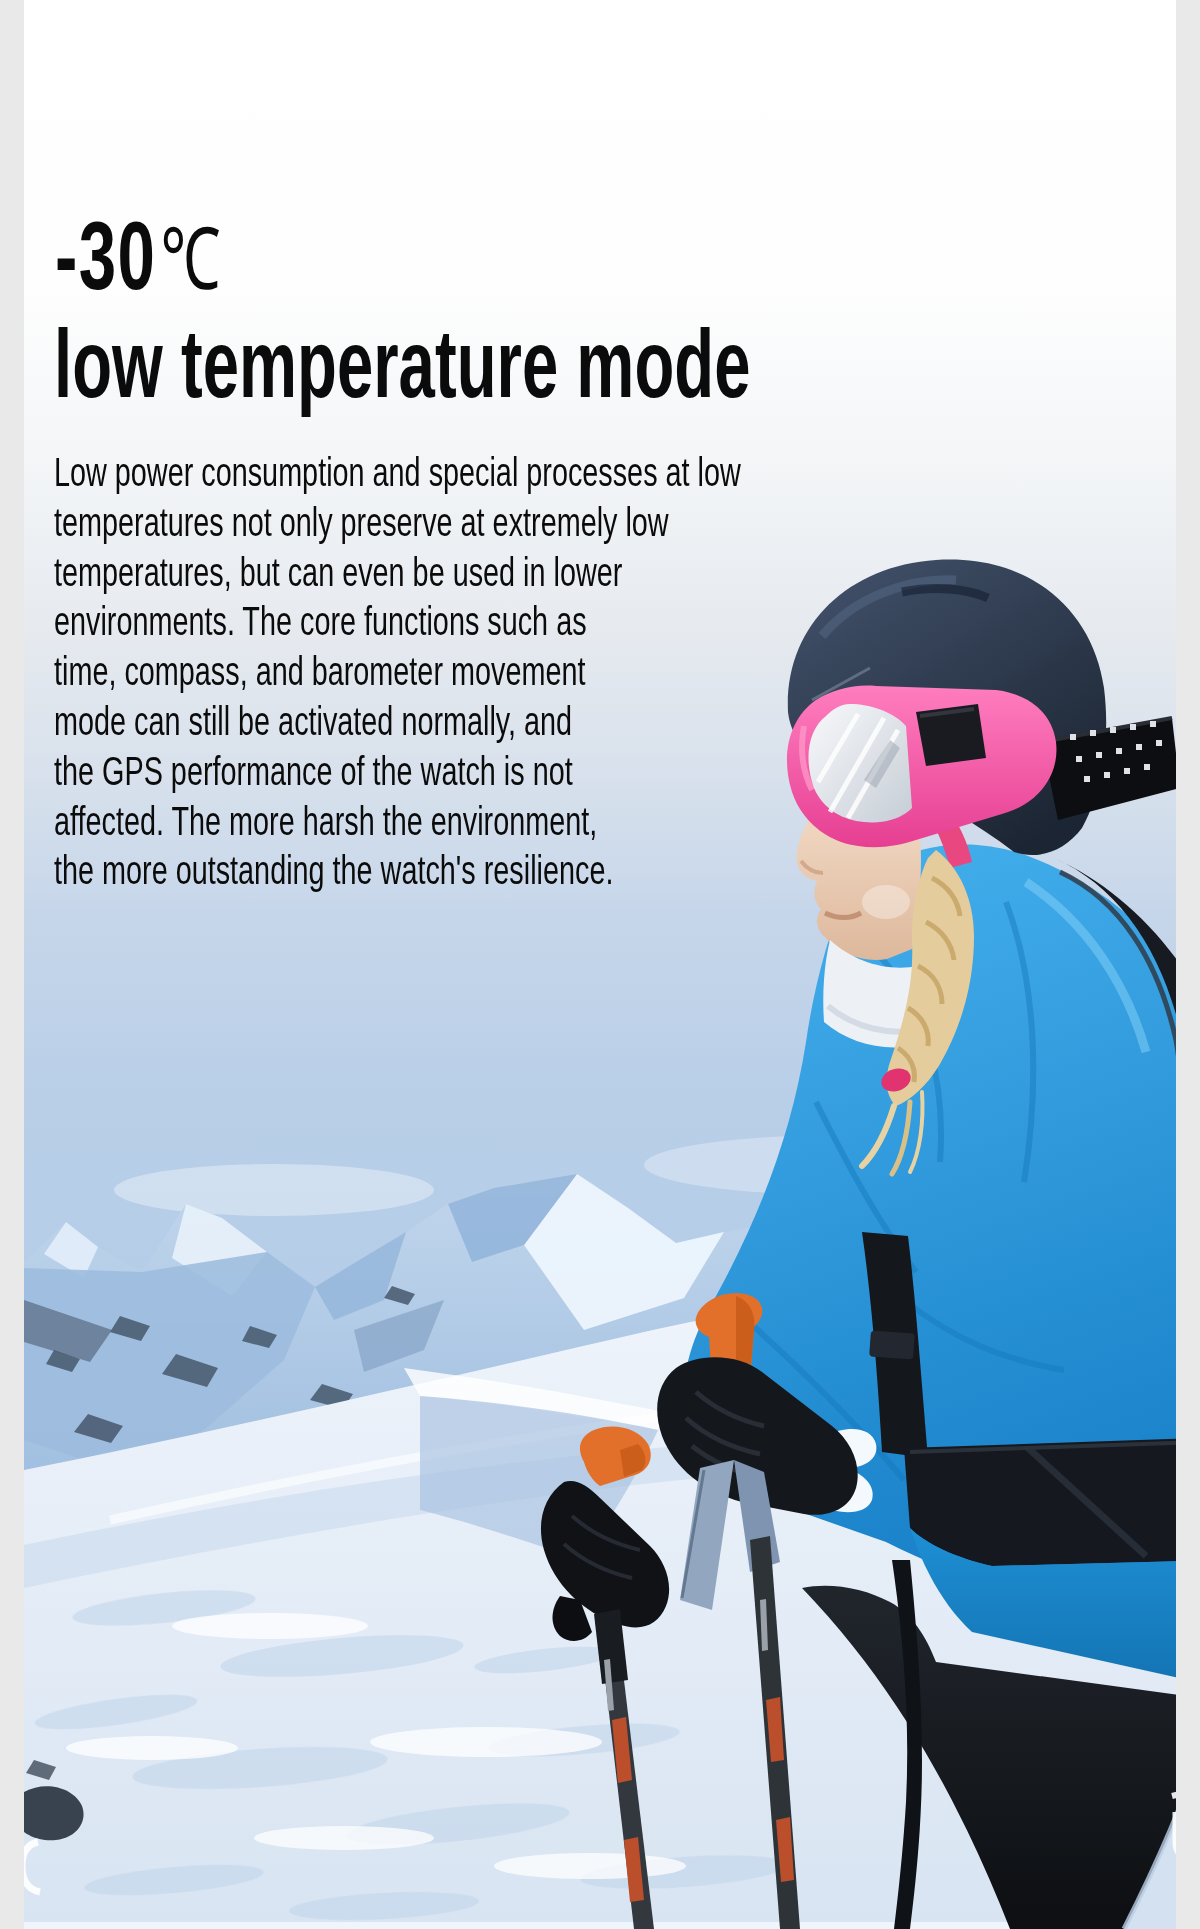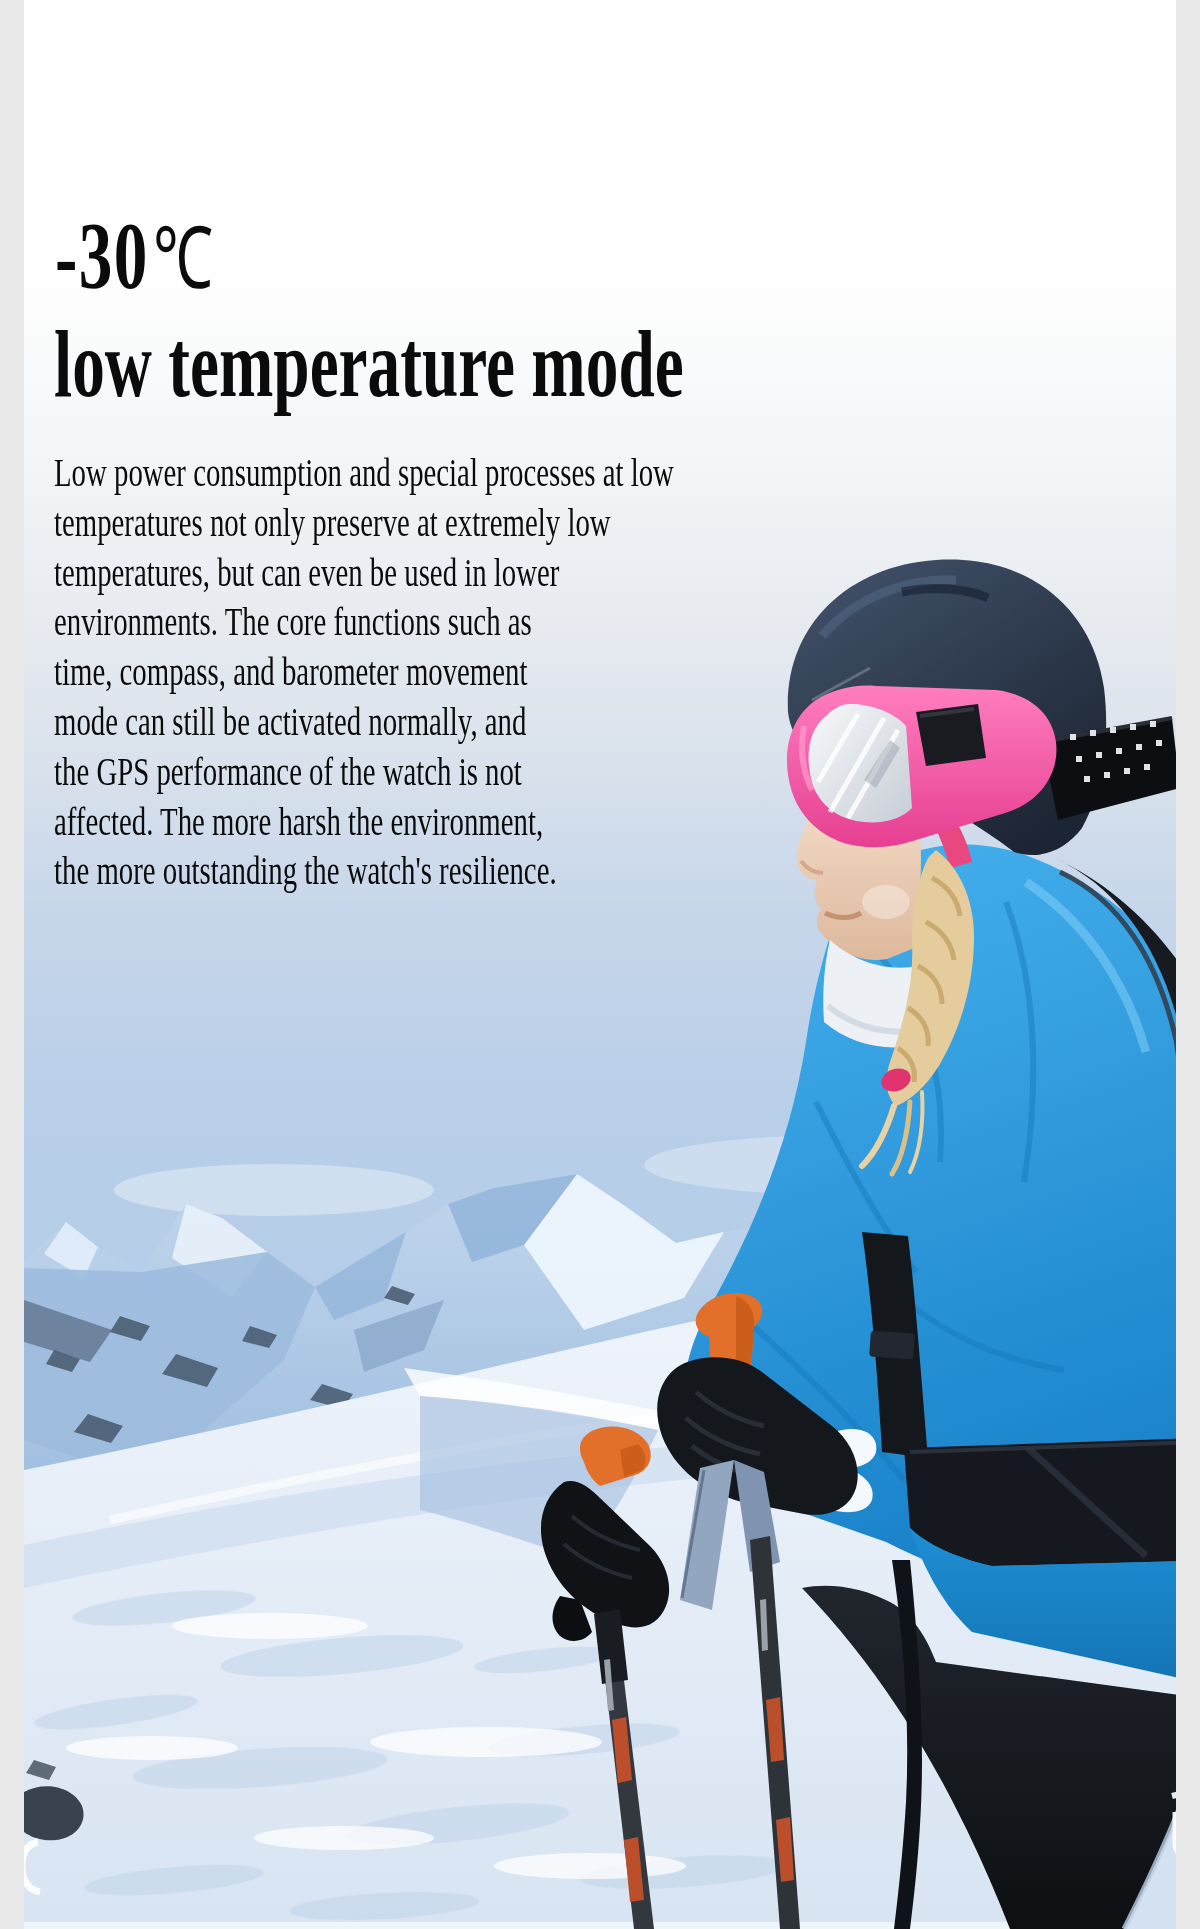--- a/index.html
+++ b/index.html
@@ -1,17 +1,17 @@
 <!DOCTYPE html>
 <html style="--sky-top: #ffffff; --sky-blue: #b7cfe8; --mountain-shadow: #9cbcdf; --snow-bright: #f4f8fc; --snow-shadow: #bdd2e8; --rock-dark: #46586d; --jacket-blue: #2b9fe0; --helmet-navy: #253145; --goggle-pink: #f1509f; --goggle-lens: #dfe3e9; --skin: #e9cdb6; --braid-blonde: #e4cc9d; --gear-black: #14171c; --pole-orange: #e2702a; --pole-rust: #bb4f2c; --strap-blue-gray: #92a6c0; --logo-white: #ffffff; --text-color: #0b0b0b;"><head>
 <meta charset="utf-8">
 <style>
   html,body{margin:0;padding:0;background:#e9e9e9;}
   .canvas{position:relative;width:1152px;height:1929px;margin:0 auto;background:#fff;overflow:hidden;
-          font-family:Liberation Serif, serif;}
+          font-family:Liberation Sans, sans-serif;}
   .photo-svg{position:absolute;left:0;top:0;width:1200px;height:1929px;display:block;}
   .headline-temp{position:absolute;left:31px;top:210px;font-size:96px;font-weight:700;line-height:92px;
                  letter-spacing:2px;color:var(--text-color,#0b0b0b);transform:scaleX(0.70);
                  transform-origin:0 0;white-space:nowrap;}
   .deg{font-size:86px;font-weight:500;letter-spacing:0;margin-left:6px;}
   .headline-title{position:absolute;left:30px;top:318px;font-size:96px;font-weight:700;line-height:92px;
                   color:var(--text-color,#0b0b0b);transform:scaleX(0.68);transform-origin:0 0;white-space:nowrap;}
   .body-copy{position:absolute;left:30px;top:448px;font-size:40px;line-height:49.8px;
              color:var(--text-color,#0b0b0b);transform:scaleX(0.72);transform-origin:0 0;}
   .body-copy div{white-space:nowrap;}

